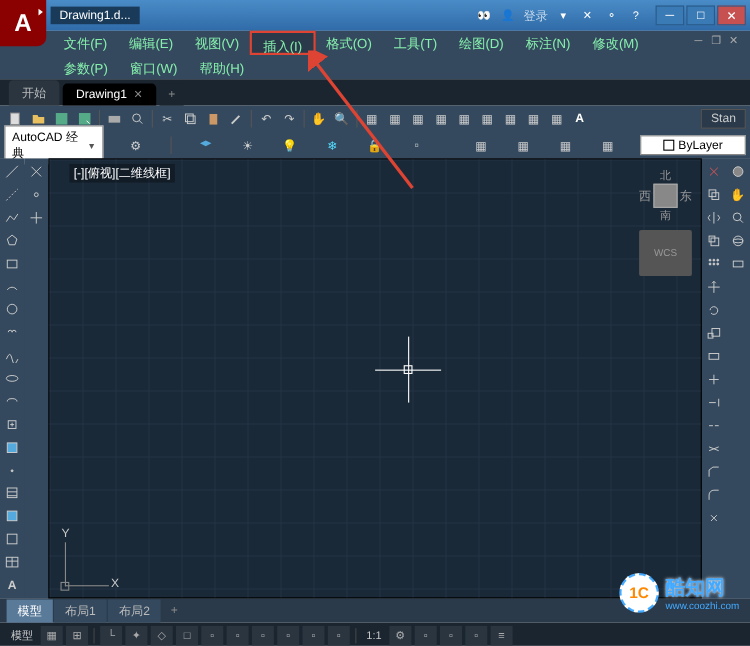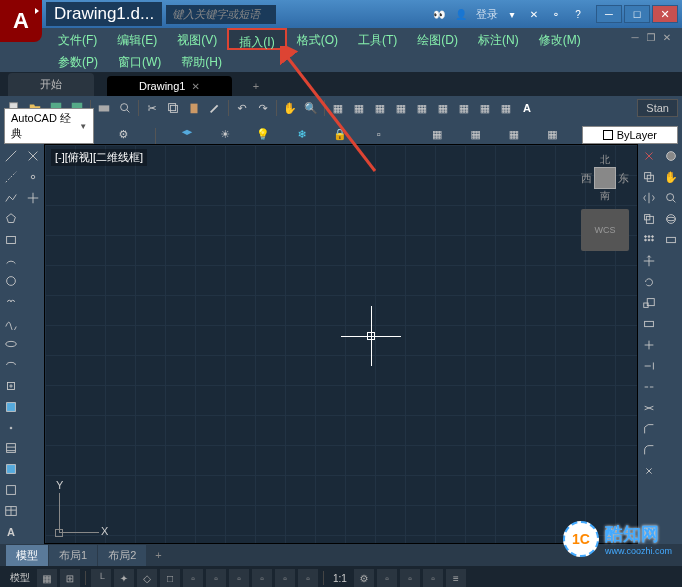--- a/index.html
+++ b/index.html
@@ -1,54 +1,54 @@
 <!DOCTYPE html>
 <html><head>
 <meta charset="utf-8">
 <style>
 *{margin:0;padding:0;box-sizing:border-box;font-family:"Microsoft YaHei",Arial,sans-serif;font-size:11px;user-select:none}
 body{background:#f0f0f0;width:682px;height:587px;overflow:hidden;position:relative}
 .titlebar{height:28px;background:linear-gradient(#4a8cc7,#2f6ba8);display:flex;align-items:center;color:#fff}
 .logo{width:42px;height:42px;background:#8b0000;color:#fff;font-size:22px;font-weight:bold;display:flex;align-items:center;justify-content:center;position:absolute;top:0;left:0;z-index:10;border-bottom-right-radius:8px}
 .logo::after{content:"";position:absolute;right:3px;top:8px;border-left:4px solid #fff;border-top:3px solid transparent;border-bottom:3px solid transparent}
-.tb-doc{margin-left:46px;background:#1a3a5a;padding:2px 8px;color:#fff;font-size:17px}
+.tb-doc{margin-left:46px;background:#1a3a5a;padding:2px 8px;color:#fff;font-size:11px}
 .tb-search{margin-left:4px;background:#1a3a5a;padding:2px 6px;color:#888;font-style:italic;font-size:11px;width:110px}
 .tb-right{margin-left:auto;display:flex;gap:6px;align-items:center;padding-right:4px}
 .tb-icon{width:16px;height:16px;display:flex;align-items:center;justify-content:center;color:#fff;font-size:10px}
 .wc{display:flex;gap:2px;margin-left:4px}
 .wbtn{width:26px;height:18px;background:#3a7ab5;border:1px solid #2a5a8a;display:flex;align-items:center;justify-content:center;color:#fff;font-size:11px}
 .wbtn.close{background:#c75050}
 .menubar{height:44px;background:#34495e;padding-left:48px;display:flex;flex-wrap:wrap;align-content:flex-start}
 .mitem{padding:4px 10px;color:#86efac;font-size:12px;cursor:pointer;height:22px}
 .mitem.hl{border:2px solid #d43;background:#2a3a4a}
 .mbreak{width:100%;height:0}
 .doc-close{position:absolute;right:8px;top:30px;display:flex;gap:2px}
 .dc-btn{width:14px;height:14px;color:#aaa;font-size:10px;display:flex;align-items:center;justify-content:center}
 .tabbar{height:24px;background:#1a2530;display:flex;align-items:flex-end;padding-left:8px}
-.tab{padding:4px 32px;color:#bbb;font-size:11px;background:#2a3540;margin-right:13px;border-top-left-radius:4px;border-top-right-radius:4px;display:flex;align-items:flex-end;gap:6px}
+.tab{padding:4px 12px;color:#bbb;font-size:11px;background:#2a3540;margin-right:3px;border-top-left-radius:4px;border-top-right-radius:4px;display:flex;align-items:flex-end;gap:6px}
 .tab.active{background:#000000;color:#fff}
 .tab-x{color:#888;font-size:10px}
 .tab-plus{background:#1a2530;padding:4px 8px;color:#888}
 .toolbar{height:24px;background:#34495e;display:flex;align-items:center;padding:0 4px;gap:1px;overflow:hidden}
 .tbtn{width:20px;height:20px;display:flex;align-items:center;justify-content:center;color:#ccc;font-size:11px;cursor:pointer}
 .tbtn svg{width:14px;height:14px}
 .tsep{width:1px;height:16px;background:#555;margin:0 2px}
 .tb-stan{margin-left:auto;background:#2a3a4a;padding:2px 8px;color:#ccc;border:1px solid #555}
-.toolbar2{height:24px;background:#34495e;display:flex;align-items:flex-end;padding:0 4px;gap:20px}
+.toolbar2{height:24px;background:#34495e;display:flex;align-items:center;padding:0 4px;gap:20px}
 .combo{background:#fff;color:#000;padding:2px 6px;font-size:11px;display:flex;align-items:center;gap:4px;border:1px solid #888}
 .combo .arr{color:#555;font-size:8px}
 .bylayer{margin-left:auto;display:flex;align-items:center;gap:4px;background:#fff;color:#000;padding:2px 20px;border:1px solid #888}
 .bycheck{width:10px;height:10px;border:1px solid #000;background:#fff}
 .mainrow{display:flex;height:400px;background:#34495e}
 .vtb{width:22px;background:#34495e;display:flex;flex-direction:column;gap:1px;padding:2px 1px}
 .vbtn{width:20px;height:20px;display:flex;align-items:center;justify-content:center;color:#ccc;cursor:pointer}
 .vbtn svg{width:14px;height:14px;stroke:#ccc;fill:none}
 .canvas{flex:1;background:#1a2938;position:relative;border:1px solid #000}
 .grid{position:absolute;inset:0;background-image:linear-gradient(#223344 1px,transparent 1px),linear-gradient(90deg,#223344 1px,transparent 1px);background-size:30px 30px}
-.vlabel{position:absolute;top:4px;left:6px;color:#fff;font-size:11px;background:rgba(0,0,0,.3);padding:1px 4px}
+.vlabel{position:absolute;top:4px;left:18px;color:#fff;font-size:11px;background:rgba(0,0,0,.3);padding:1px 4px}
 .cursor{position:absolute;top:48%;left:55%}
 .cursor .ch{position:absolute;width:60px;height:1px;background:#fff;top:0;left:-30px}
 .cursor .cv{position:absolute;width:1px;height:60px;background:#fff;top:-30px;left:0}
 .cursor .cb{position:absolute;width:8px;height:8px;border:1px solid #fff;top:-4px;left:-4px}
 .ucs{position:absolute;bottom:10px;left:14px}
 .ucs-y{position:absolute;width:1px;height:40px;background:#888;bottom:0;left:0}
 .ucs-x{position:absolute;width:40px;height:1px;background:#888;bottom:0;left:0}
 .ucs-yl{position:absolute;color:#ccc;bottom:42px;left:-3px;font-size:11px}
 .ucs-xl{position:absolute;color:#ccc;bottom:-4px;left:42px;font-size:11px}
 .ucs-o{position:absolute;width:8px;height:8px;border:1px solid #888;bottom:-4px;left:-4px}
@@ -72,21 +72,20 @@
 .wm-c{width:36px;height:36px;border-radius:50%;background:#fff;border:2px dashed #4af;display:flex;align-items:center;justify-content:center;font-weight:bold;color:#f80;font-size:14px}
 .wm-t{color:#4af;font-size:18px;font-weight:bold;text-shadow:0 0 3px #fff}
 </style>
 </head>
 <body>
 
 <div class="logo">A</div>
 
 <div class="titlebar">
   <span class="tb-doc">Drawing1.d...</span>
-  <span class="tb-search">键入关键字或短语</span>
   <div class="tb-right">
     <span class="tb-icon">👀</span>
     <span class="tb-icon">👤</span>
     <span style="color:#cde">登录</span>
     <span class="tb-icon">▾</span>
     <span class="tb-icon">✕</span>
     <span class="tb-icon">⚬</span>
     <span class="tb-icon">?</span>
     <div class="wc">
       <div class="wbtn">─</div>

